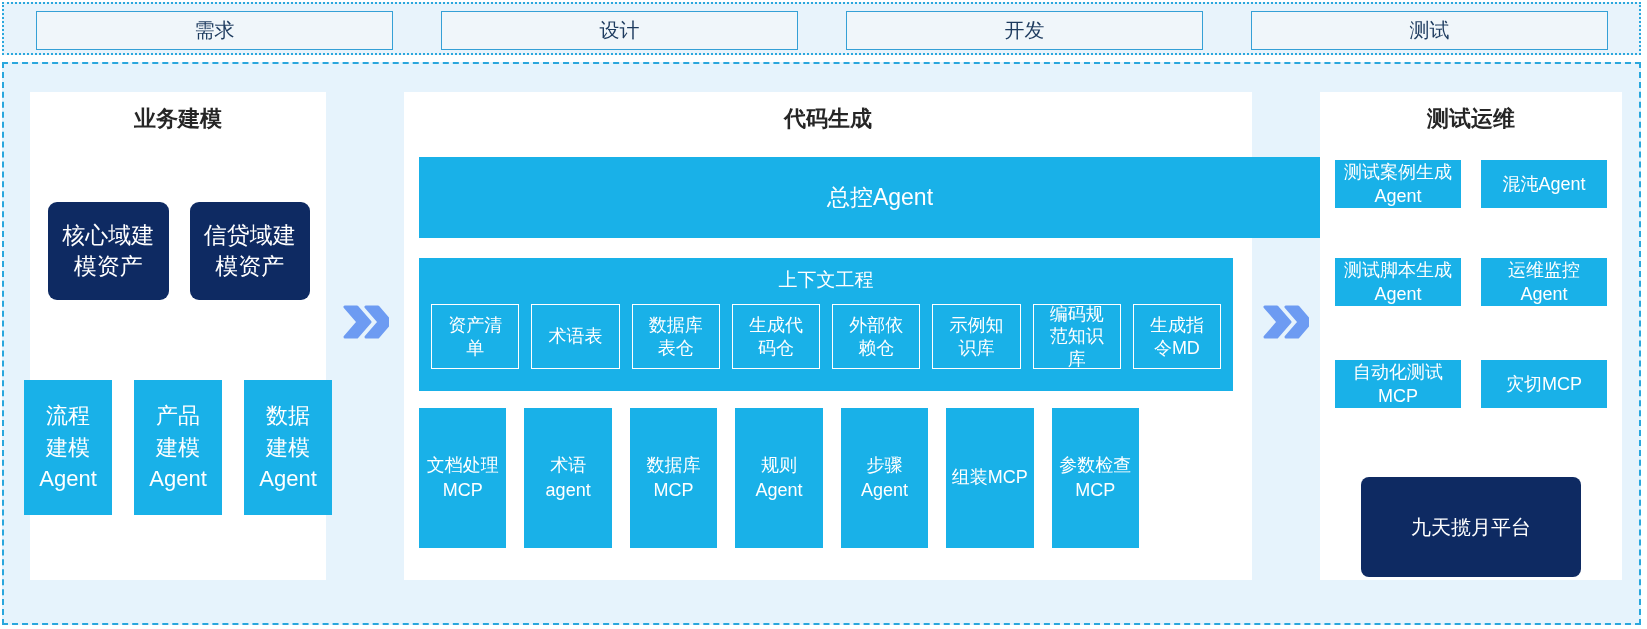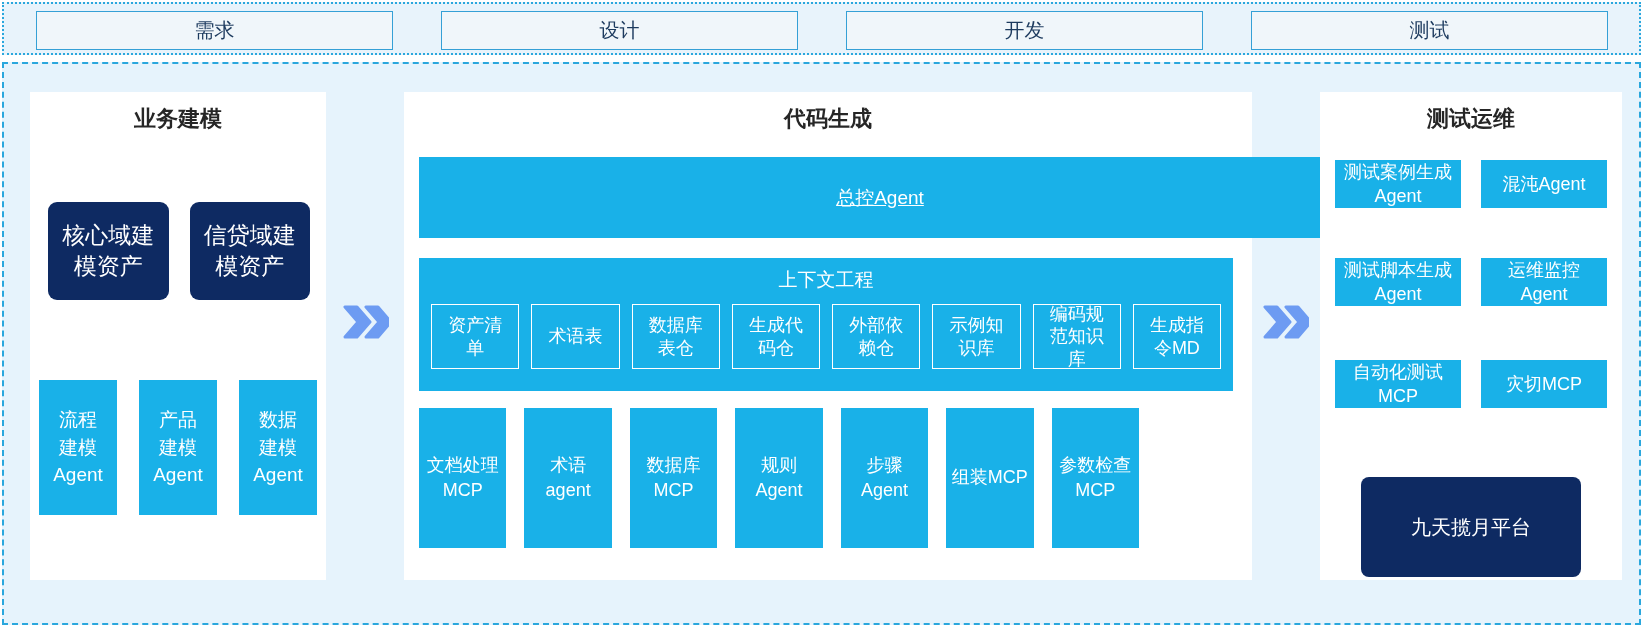--- a/index.html
+++ b/index.html
@@ -34,23 +34,23 @@
     margin:0;padding-top:12px;text-align:center;
     font-size:22px;font-weight:bold;color:#262626;
   }
   .navy{background:#0e2a62;color:#ffffff;}
   .cyan{background:#19b1e8;color:#ffffff;}
   .ctr{display:flex;align-items:center;justify-content:center;text-align:center;box-sizing:border-box;}
   
   .bm-navy-row{position:absolute;left:18px;right:16px;top:110px;height:98px;display:flex;gap:21px;}
   .bm-navy-row .box{flex:1;border-radius:9px;font-size:23px;line-height:1.35;padding:0 8px;}
   .bm-agent-row{position:absolute;left:0;right:0;top:288px;height:135px;display:flex;gap:22px;justify-content:center;}
-  .bm-agent-row .box{width:78px;font-size:19px;line-height:1.45;padding:0 24px;}
+  .bm-agent-row .box{width:88px;font-size:22px;line-height:1.45;padding:0 24px;}
   
-  .master-bar{position:absolute;left:15px;top:65px;width:922px;height:81px;font-size:19px;text-decoration:underline;}
+  .master-bar{position:absolute;left:15px;top:65px;width:922px;height:81px;font-size:23px;}
   .context-bar{position:absolute;left:15px;top:166px;width:814px;height:133px;}
   .context-title{text-align:center;padding-top:9px;font-size:19px;color:#ffffff;}
   .context-items{position:absolute;left:12px;right:12px;top:46px;height:65px;display:flex;gap:12px;}
   .context-items .box{flex:1;border:1px solid #ffffff;font-size:18px;line-height:1.25;padding:0 11px;}
   .mcp-row{position:absolute;left:15px;top:316px;width:720px;height:140px;display:flex;gap:18px;}
   .mcp-row .box{flex:1;font-size:18px;line-height:1.4;padding:0 4px;}
   
   .to-row{position:absolute;left:15px;width:272px;height:48px;display:flex;gap:20px;border-radius:23px;}
   .to-row.r1{top:68px}.to-row.r2{top:166px}.to-row.r3{top:268px}
   .to-row .box{flex:1;font-size:18px;line-height:1.35;padding:0 9px;}

